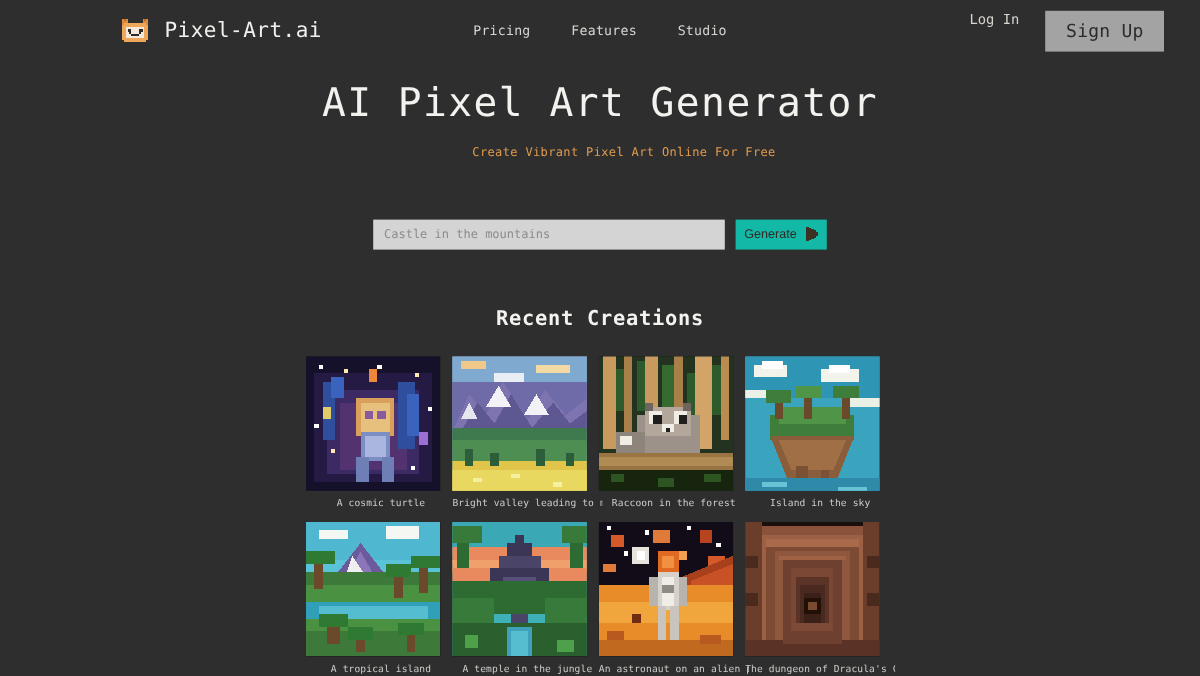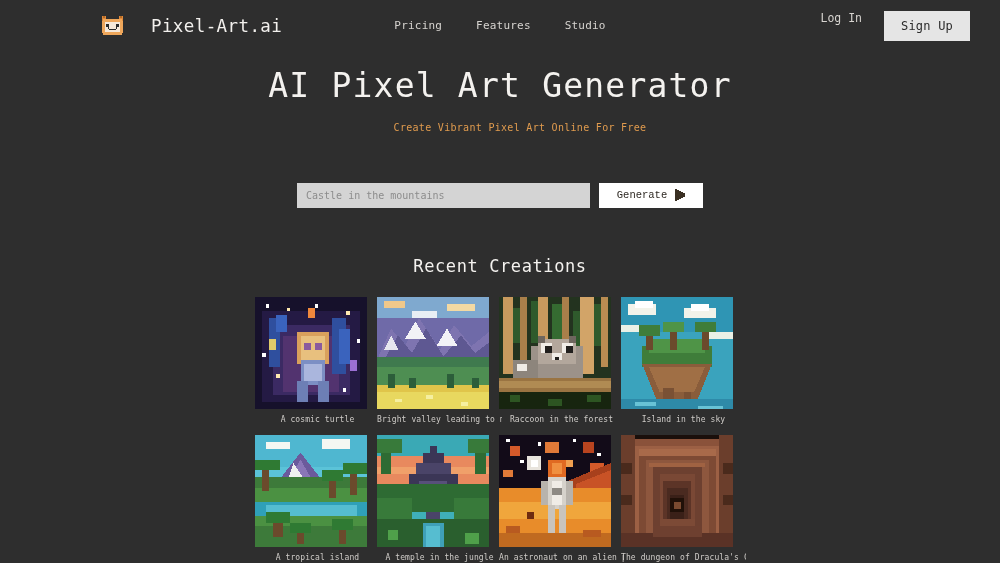--- a/index.html
+++ b/index.html
@@ -23,21 +23,21 @@
     height: 51px;
     display: flex;
     align-items: center;
     padding: 0 28px 0 100px;
     position: relative;
   }
 
   .brand {
     display: flex;
     align-items: center;
-    gap: 26px;
+    gap: 12px;
     cursor: pointer;
   }
 
   .brand-icon {
     width: 25px;
     height: 25px;
     display: block;
     image-rendering: pixelated;
   }
 
@@ -73,24 +73,24 @@
     gap: 22px;
   }
 
   .login-link {
     font-size: 11.5px;
     color: #d7d4d0;
     cursor: pointer;
   }
 
   .signup-btn {
-    background: #e5e5e5;
+    background: #a3a3a3;
     color: #2b2b2b;
     border: none;
-    font-size: 12px;
+    font-size: 15px;
     font-family: inherit;
     padding: 8px 17px;
     cursor: pointer;
     letter-spacing: 0.2px;
   }
 
   
   .hero {
     text-align: center;
     padding-top: 15px;
@@ -131,49 +131,49 @@
     font-family: inherit;
     font-size: 10px;
     color: #2b2b2b;
   }
 
   .prompt-input::placeholder {
     color: #8c8c8c;
   }
 
   .generate-btn {
-    width: 104px;
+    width: 76px;
     height: 25px;
-    background: #ffffff;
+    background: #14b8a6;
     border: none;
     cursor: pointer;
     display: flex;
     align-items: center;
     justify-content: center;
     gap: 7px;
-    font-family: Liberation Mono, monospace;
+    font-family: Liberation Sans, sans-serif;
     font-size: 10.5px;
     color: #2f2a24;
   }
 
   .arrow-icon {
     width: 11px;
     height: 12px;
     display: block;
   }
 
   
   .gallery {
     margin-top: 48px;
     text-align: center;
   }
 
   .gallery-title {
     font-size: 17px;
-    font-weight: normal;
+    font-weight: bold;
     color: #f4f2ef;
     letter-spacing: 0.6px;
   }
 
   .grid {
     margin: 21px auto 0;
     width: 490px;
     display: grid;
     grid-template-columns: repeat(4, 112px);
     column-gap: 10px;

